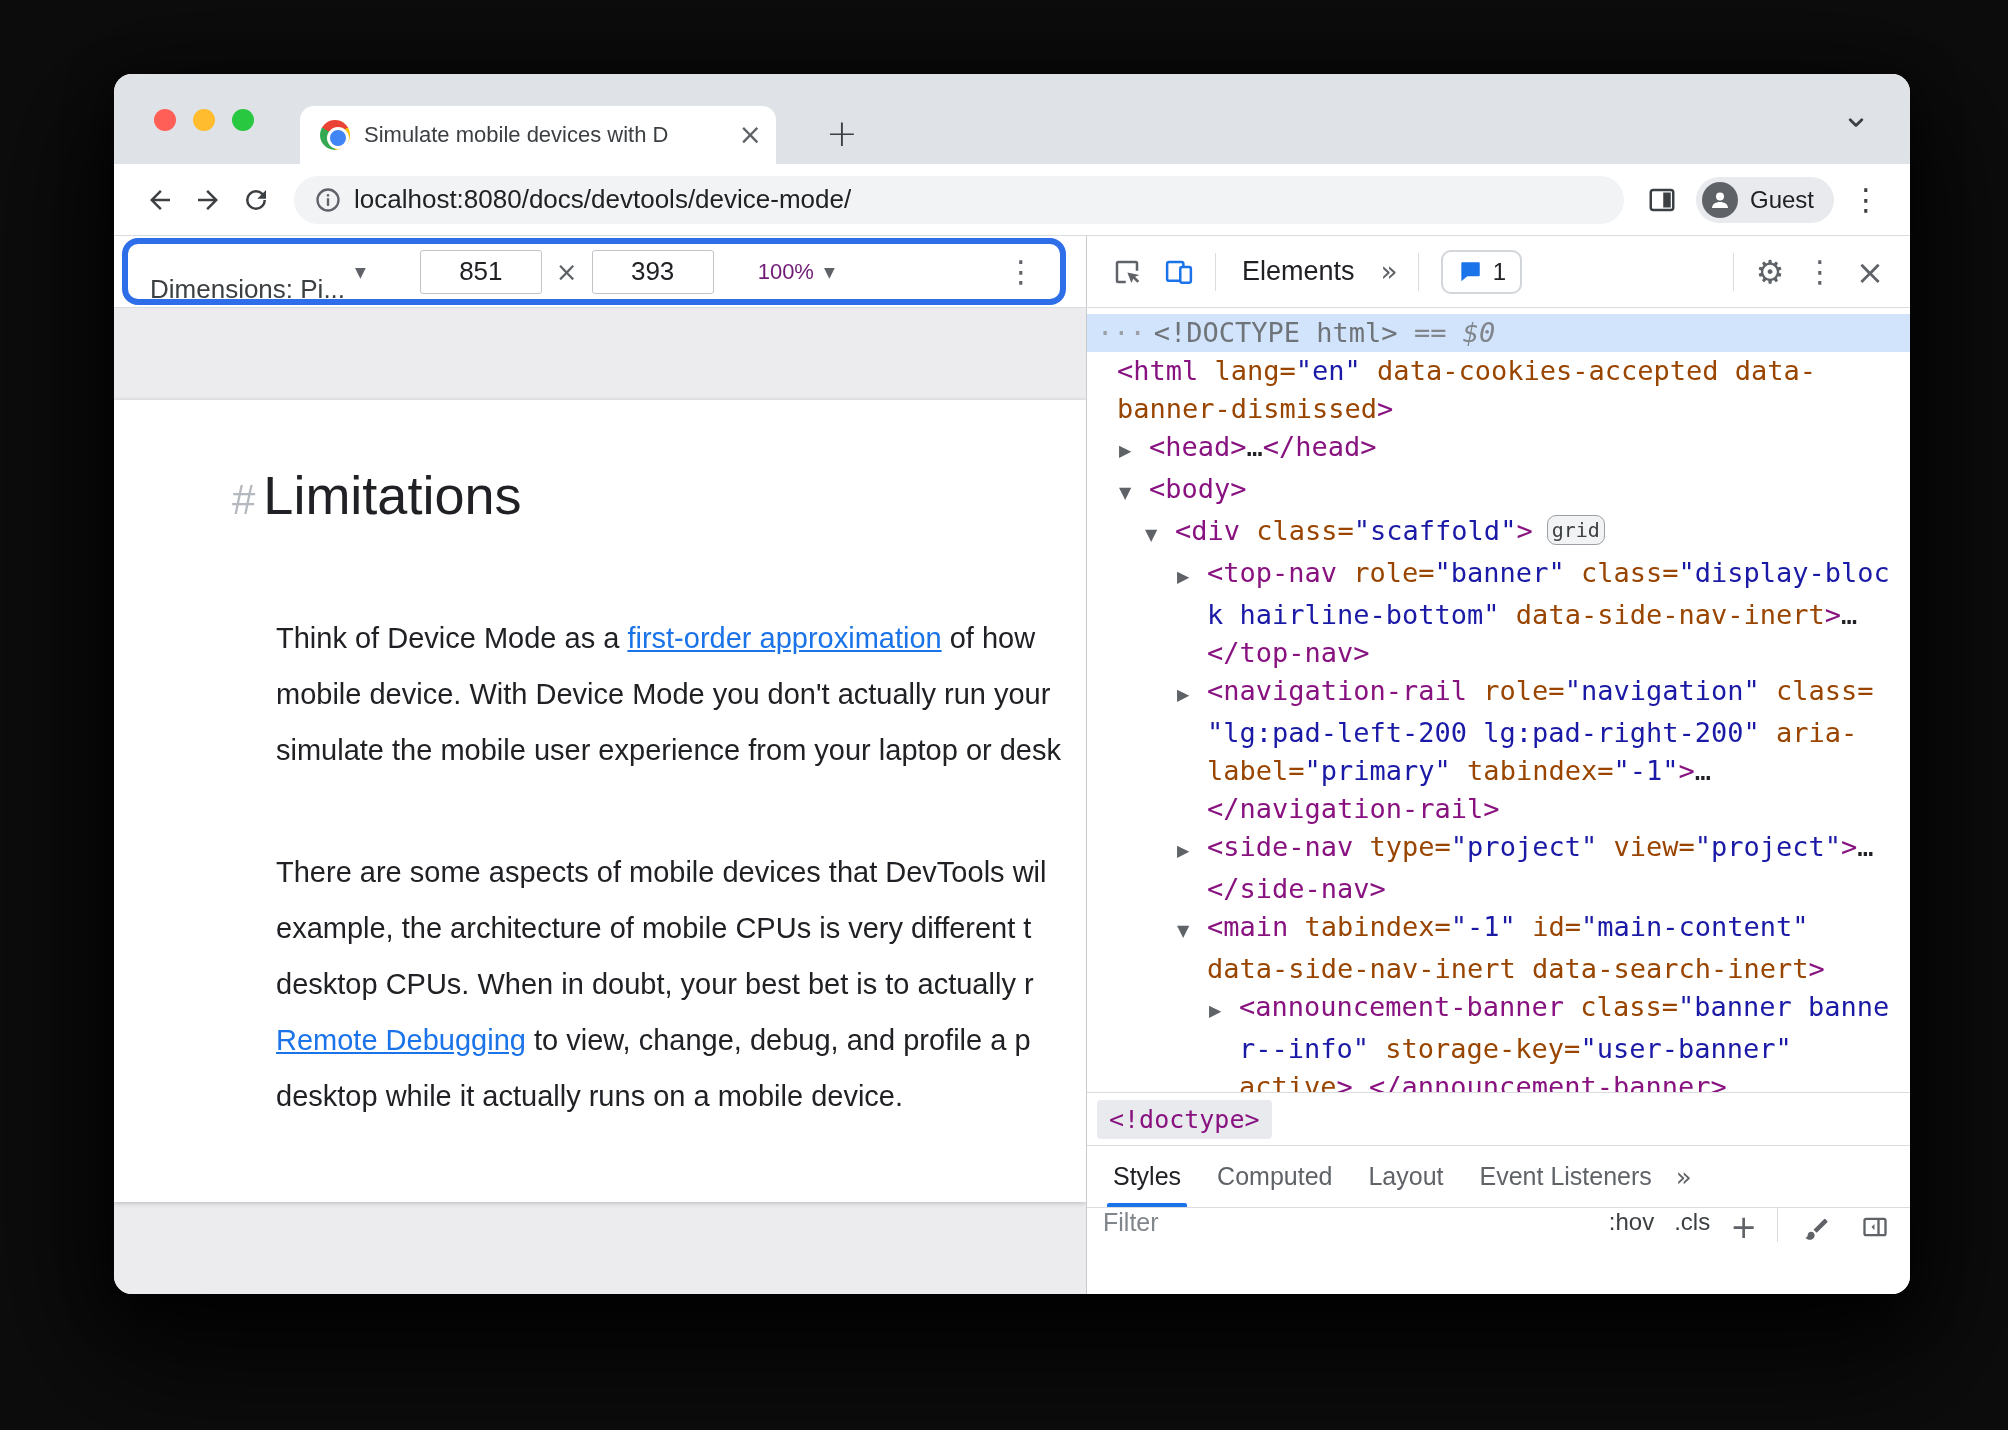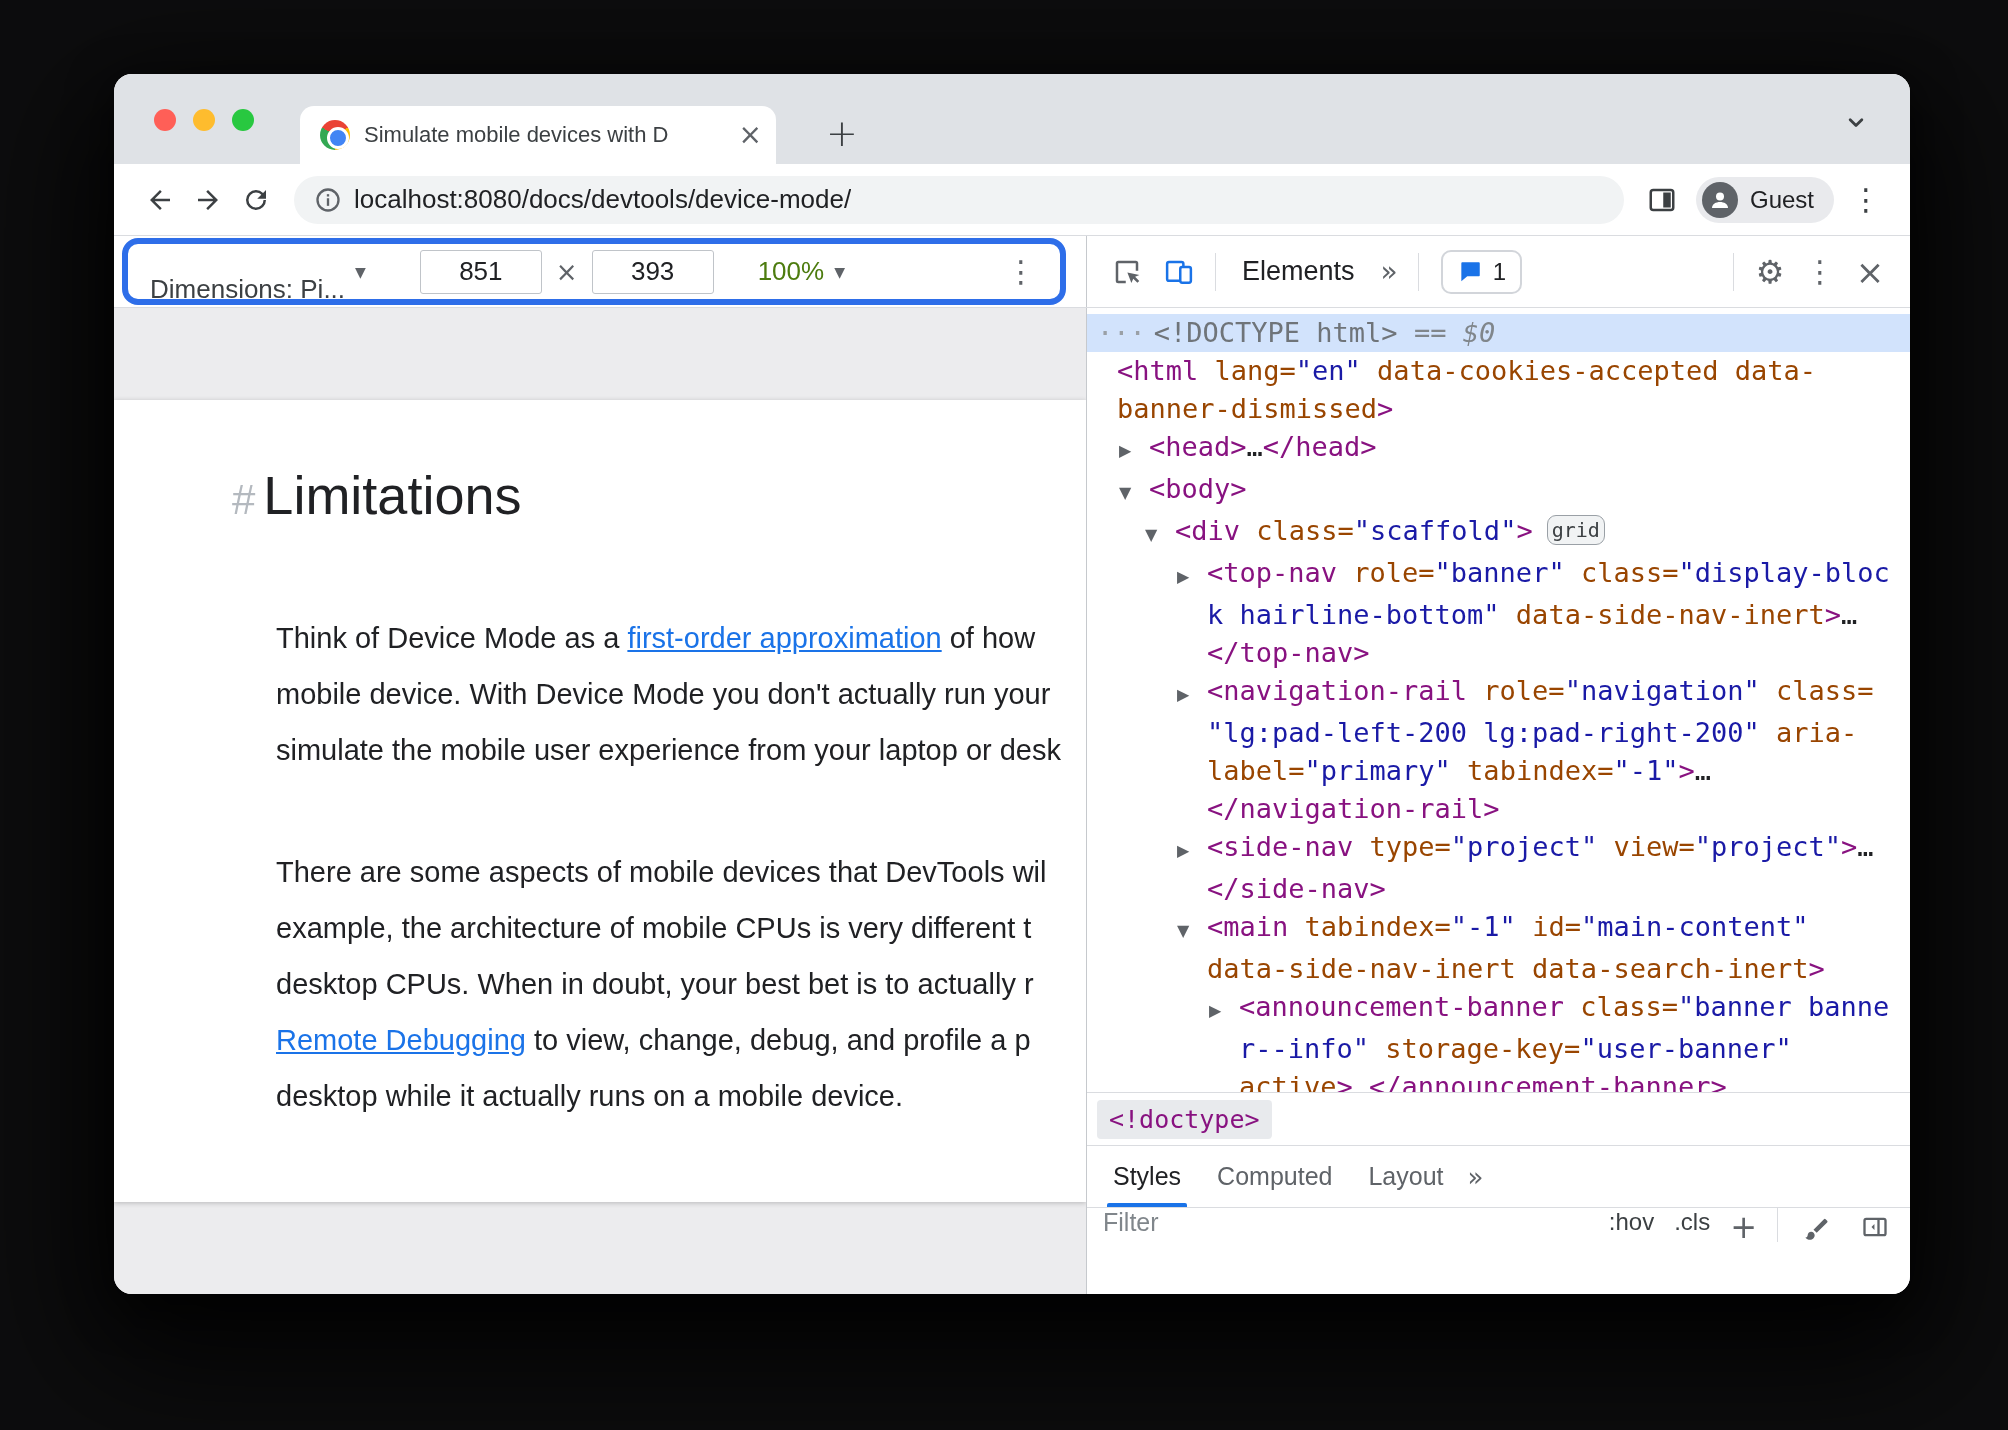--- a/index.html
+++ b/index.html
@@ -61,21 +61,21 @@
     padding-left:36px; }
   .highlight-ring { position:absolute; left:8px; top:2px; width:944px; height:67px;
     border:6px solid #2e6ee9; border-radius:16px; pointer-events:none; z-index:5; }
   .dim-label { font-size:26px; color:#3c4043; white-space:nowrap;margin-top:36px; }
   .caret { font-size:14px; color:#5f6368; margin-left:10px; }
   .dim-input { width:122px; height:44px; border:1px solid #c0c4c9; border-radius:3px; background:#fff;
     text-align:center; font-size:26px; color:#202124; font-family:"Liberation Sans",sans-serif; }
   .dim-input.first { margin-left:54px; }
   .times { margin:0 14px; font-size:26px; color:#5f6368; }
   .zoom-group { margin-left:44px; display:flex; align-items:center; }
-  .zoom-label { font-size:26px; color:#4d7c0f; }
+  .zoom-label { font-size:22px; color:#701a75; }
   .toolbar-menu { margin-left:auto; margin-right:50px; font-size:30px; color:#5f6368; }
 
   .devtools-toolbar { flex:1; border-left:1px solid #c6c9cd; display:flex; align-items:center;
     padding:0 18px; gap:8px; min-width:0; }
   .dt-icon { width:44px; height:44px; display:flex; align-items:center; justify-content:center;
     color:#5f6368; flex:none; }
   .dt-icon.active { color:#1a73e8; }
   .sep { width:1px; height:38px; background:#dadce0; margin:0 6px; flex:none; }
   .sep.push { margin-left:auto; }
   .elements-tab { font-size:27px; color:#202124; margin:0 12px; font-weight:500; }
@@ -303,20 +303,21 @@
         </div>
 
       <div class="breadcrumbs">
         <span class="crumb">&lt;!doctype&gt;</span>
       </div>
 
       <div class="sidebar-tabs">
         <span class="stab active">Styles</span>
         <span class="stab">Computed</span>
         <span class="stab">Layout</span>
+        <span class="stab">Event Listeners</span>
         <span class="more2 glyph">»</span>
       </div>
 
       <div class="filter-row">
         <input class="filter-input" placeholder="Filter" style="">
         <span class="fr-text">:hov</span>
         <span class="fr-text">.cls</span>
         <span class="fr-plus glyph">+</span>
         <span class="fr-sep"></span>
         <span class="fr-icon">

